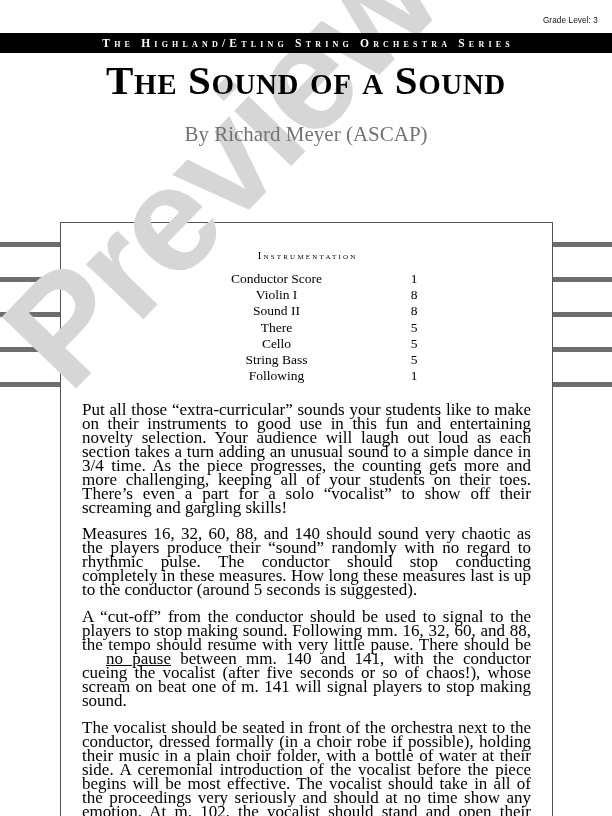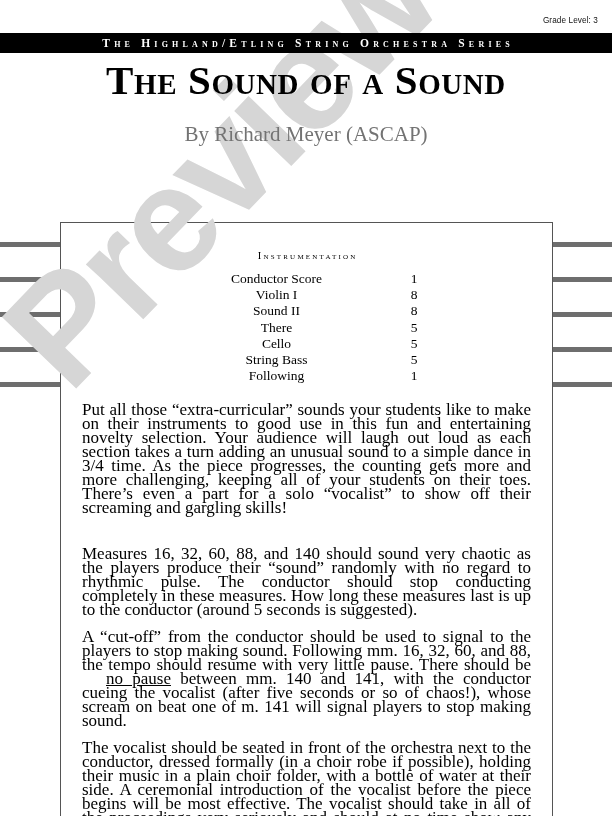--- a/index.html
+++ b/index.html
@@ -184,21 +184,21 @@
   }
   .para.desc { margin-top: 19px; }
   .notes-heading {
     text-align: center;
     font-family: "Liberation Serif", "DejaVu Serif", serif;
     font-size: 11.5px;
     font-variant: small-caps;
     letter-spacing: 0.7px;
     margin-top: 19px;
   }
-  .para.note1 { margin-top: 32px; }
+  .para.note1 { margin-top: 12px; }
   .para.note2 { margin-top: 13px; }
   .para.note3 { margin-top: 13px; }
   .u { text-decoration: underline; margin-left: 24px; }
 
   
   .logo-wrap {
     margin: 27px auto 0 auto;
     width: 92px;
     position: relative;
     z-index: 5;

